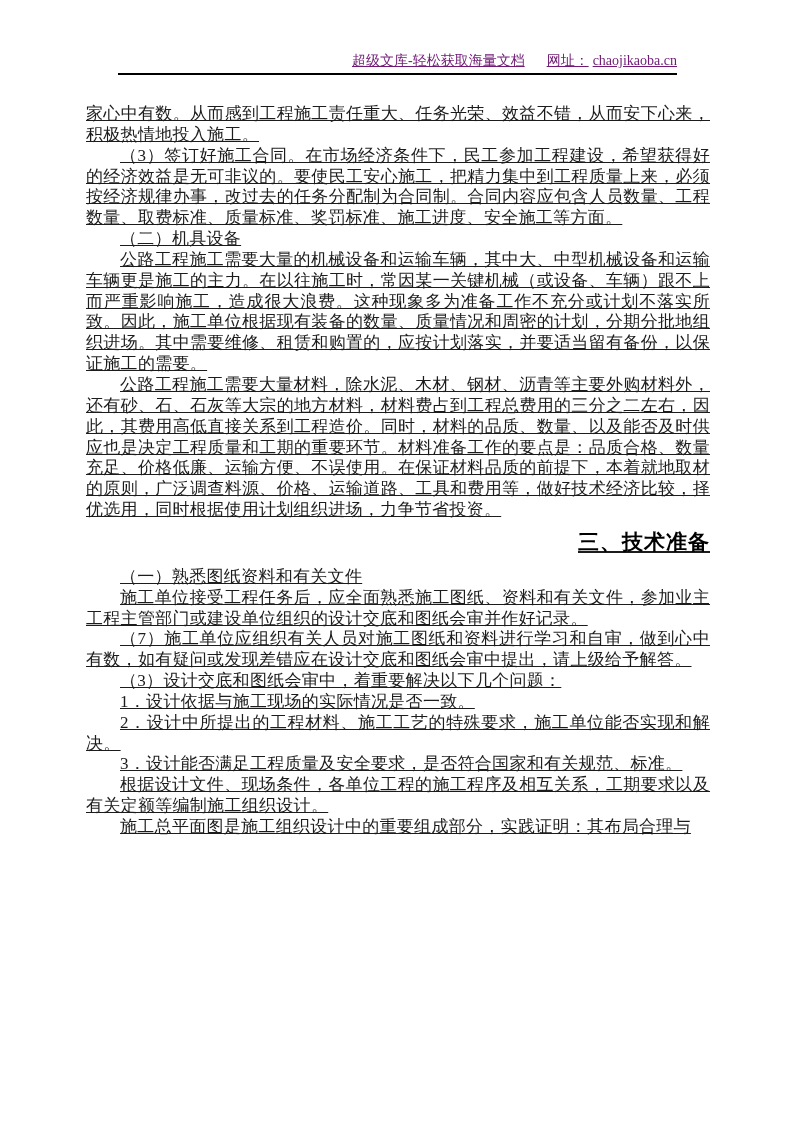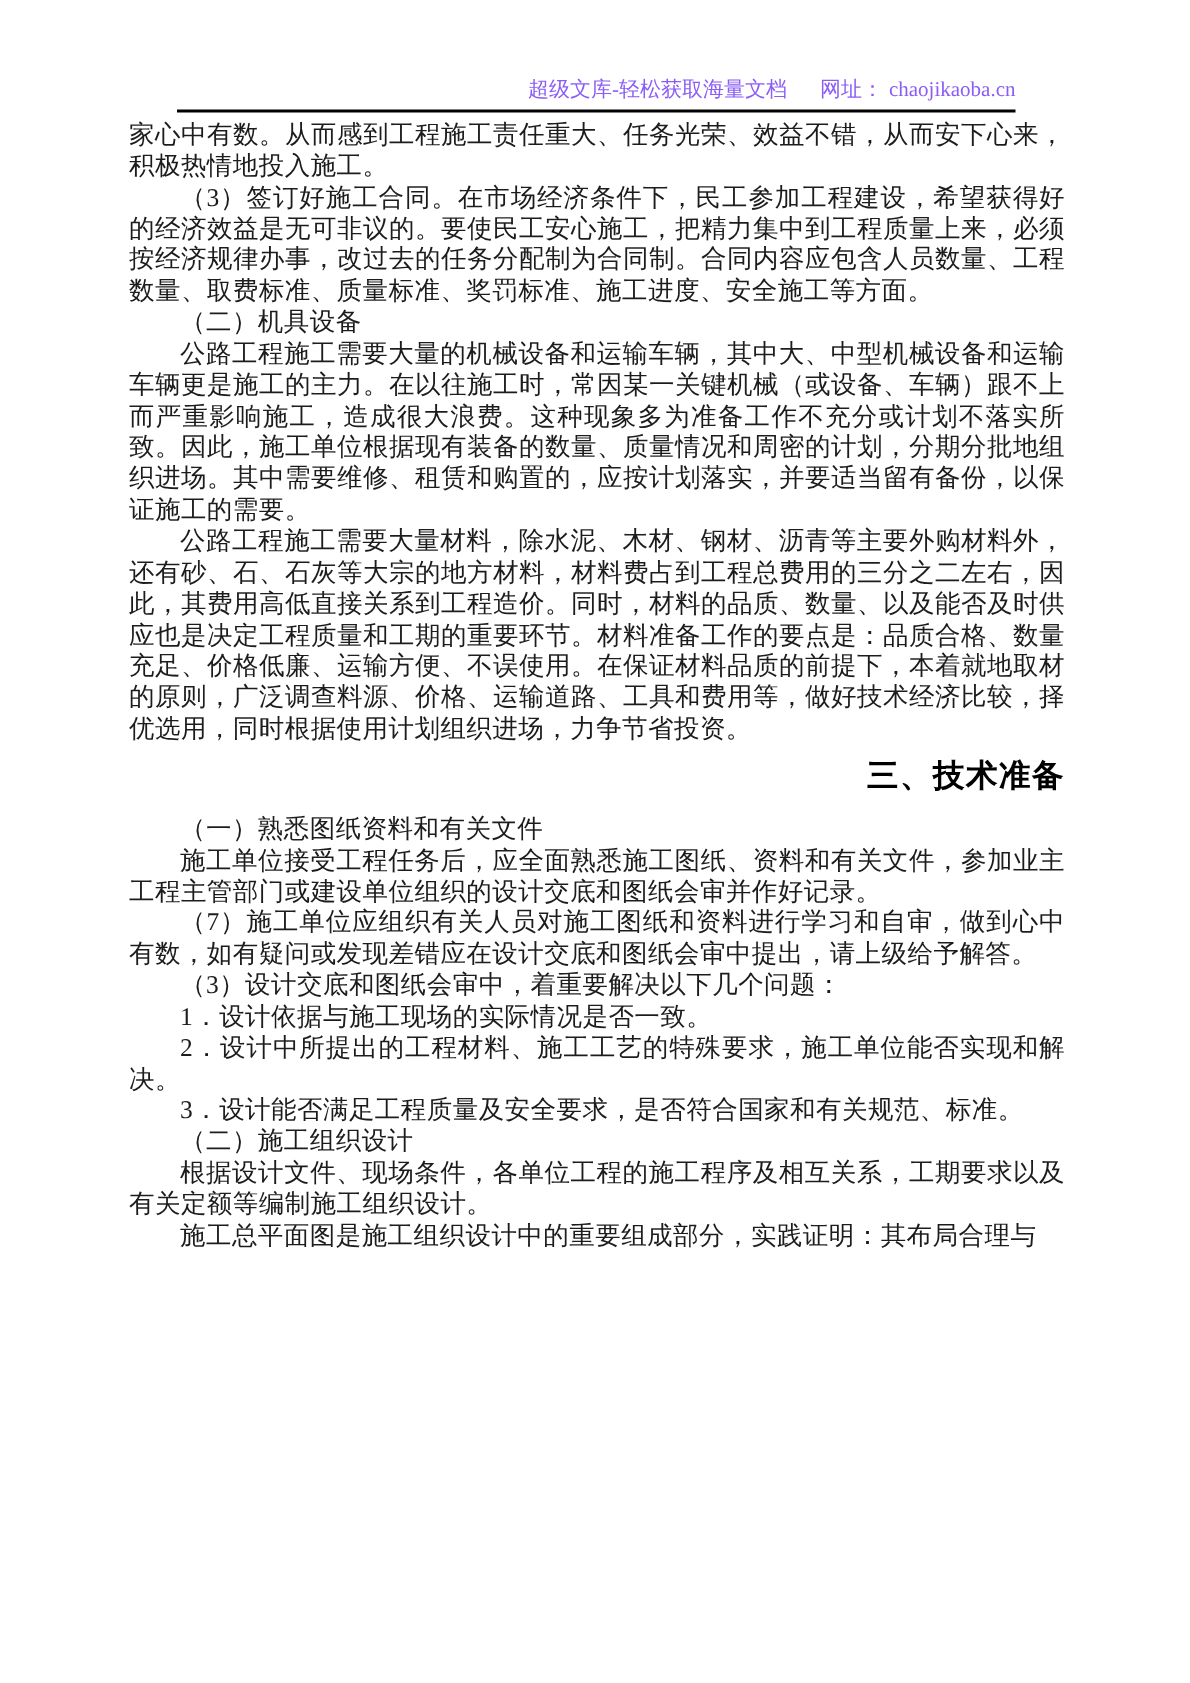--- a/index.html
+++ b/index.html
@@ -14,43 +14,45 @@
   }
   .page-header {
     position: absolute;
     top: 52px;
     left: 118px;
     width: 559px;
     text-align: right;
     font-size: 14px;
     line-height: 18px;
     white-space: nowrap;
-    color: #8b5cf6;
+    color: #701a75;
+    text-decoration: underline;
   }
   .page-header .url-label { margin-left: 22px; }
   .page-header .url { margin-left: 4px; }
   .header-rule {
     position: absolute;
     top: 73px;
     left: 118px;
     width: 559px;
     height: 0;
     border-top: 2px solid #000000;
   }
   .doc {
     position: absolute;
-    top: 80px;
+    top: 104px;
     left: 86px;
     width: 624px;
     font-size: 17px;
     line-height: 20.85px;
     letter-spacing: 0.3px;
     text-align: justify;
     text-justify: inter-ideograph;
     color: #1c1c1c;
+    text-decoration: underline;
   }
   .doc p { margin: 0; padding: 0; }
   .doc p.ind { text-indent: 2em; }
   .doc h2.section-heading {
     font-family: "Liberation Sans", "DejaVu Sans", sans-serif;
     font-weight: bold;
     font-size: 21px;
     line-height: 31px;
     letter-spacing: 1px;
     color: #000000;
@@ -74,16 +76,15 @@
   <p class="ind">公路工程施工需要大量的机械设备和运输车辆，其中大、中型机械设备和运输车辆更是施工的主力。在以往施工时，常因某一关键机械（或设备、车辆）跟不上而严重影响施工，造成很大浪费。这种现象多为准备工作不充分或计划不落实所致。因此，施工单位根据现有装备的数量、质量情况和周密的计划，分期分批地组织进场。其中需要维修、租赁和购置的，应按计划落实，并要适当留有备份，以保证施工的需要。</p>
   <p class="ind">公路工程施工需要大量材料，除水泥、木材、钢材、沥青等主要外购材料外，还有砂、石、石灰等大宗的地方材料，材料费占到工程总费用的三分之二左右，因此，其费用高低直接关系到工程造价。同时，材料的品质、数量、以及能否及时供应也是决定工程质量和工期的重要环节。材料准备工作的要点是：品质合格、数量充足、价格低廉、运输方便、不误使用。在保证材料品质的前提下，本着就地取材的原则，广泛调查料源、价格、运输道路、工具和费用等，做好技术经济比较，择优选用，同时根据使用计划组织进场，力争节省投资。</p>
   <h2 class="section-heading">三、技术准备</h2>
   <p class="ind">（一）熟悉图纸资料和有关文件</p>
   <p class="ind">施工单位接受工程任务后，应全面熟悉施工图纸、资料和有关文件，参加业主工程主管部门或建设单位组织的设计交底和图纸会审并作好记录。</p>
   <p class="ind">（7）施工单位应组织有关人员对施工图纸和资料进行学习和自审，做到心中有数，如有疑问或发现差错应在设计交底和图纸会审中提出，请上级给予解答。</p>
   <p class="ind">（3）设计交底和图纸会审中，着重要解决以下几个问题：</p>
   <p class="ind">1．设计依据与施工现场的实际情况是否一致。</p>
   <p class="ind">2．设计中所提出的工程材料、施工工艺的特殊要求，施工单位能否实现和解决。</p>
   <p class="ind">3．设计能否满足工程质量及安全要求，是否符合国家和有关规范、标准。</p>
-  <p class="ind">（二）施工组织设计</p>
   <p class="ind">根据设计文件、现场条件，各单位工程的施工程序及相互关系，工期要求以及有关定额等编制施工组织设计。</p>
   <p class="ind">施工总平面图是施工组织设计中的重要组成部分，实践证明：其布局合理与</p>
 </div>
 
 </body></html>

